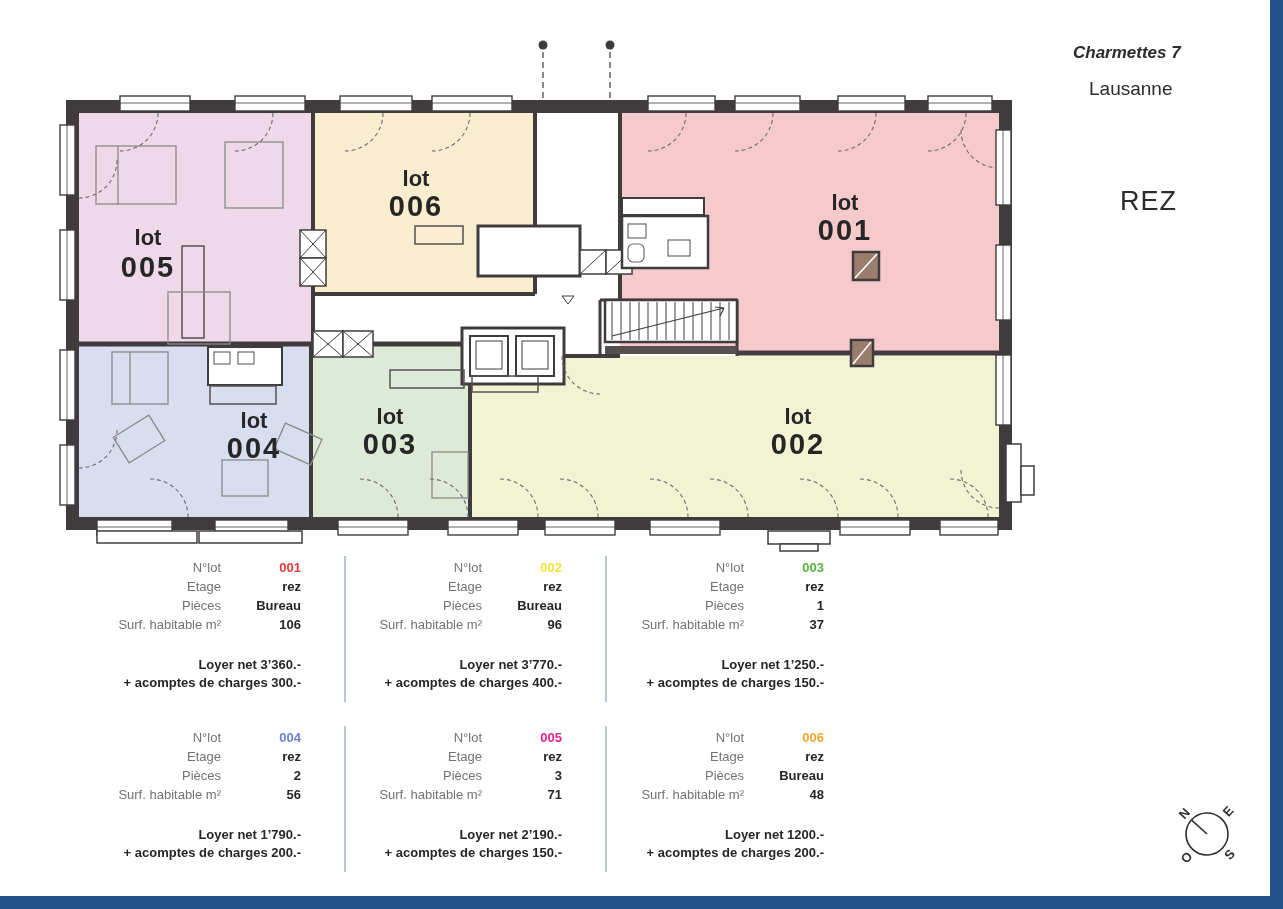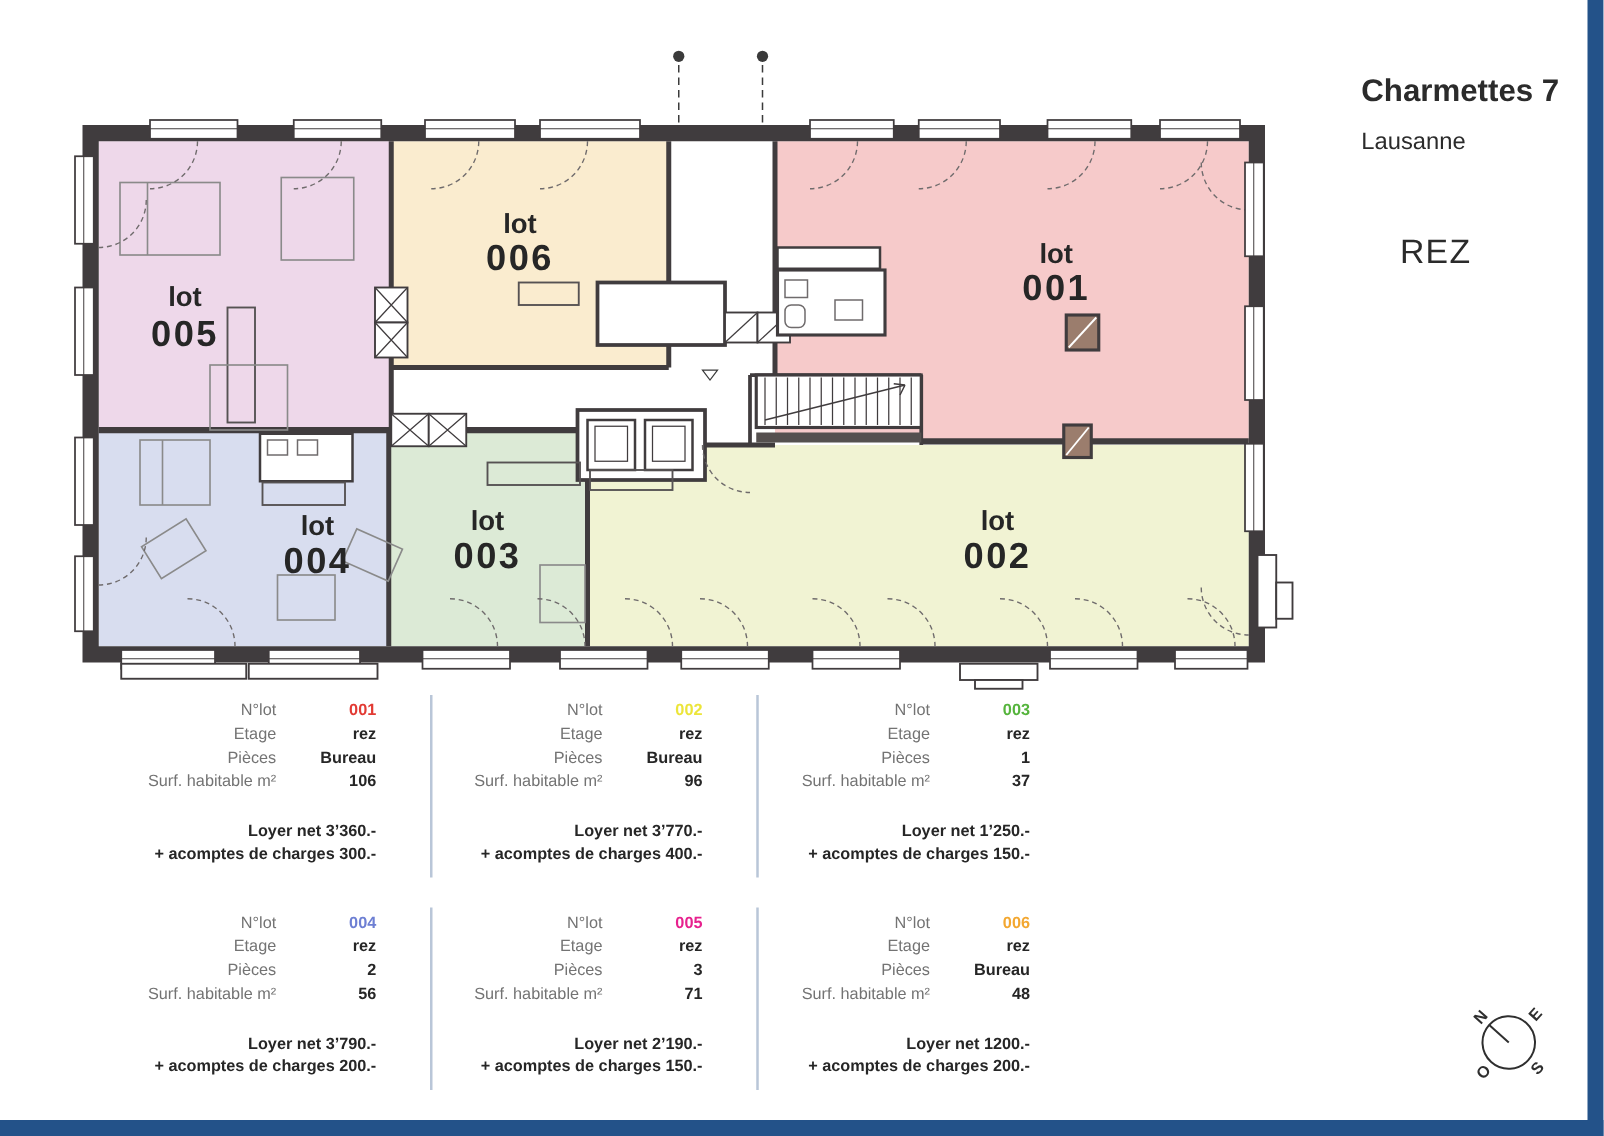--- a/index.html
+++ b/index.html
@@ -1,21 +1,21 @@
 <!DOCTYPE html>
 <html><head>
 <meta charset="utf-8">
 <style>
   html,body{margin:0;padding:0;background:#ffffff;}
   .page{position:relative;width:1283px;height:909px;background:#fff;overflow:hidden;
         font-family:"Liberation Sans",sans-serif;color:#2b2b2b;}
   .frame-right{position:absolute;top:0;right:0;width:13px;height:909px;}
   .frame-bottom{position:absolute;left:0;bottom:0;width:1283px;height:13px;}
   .header{position:absolute;left:1073px;top:44px;line-height:1.1;}
-  .header .title{font-size:25px;font-weight:bold;margin:16px;}
+  .header .title{font-size:17px;font-weight:bold;margin:0;font-style:italic;}
   .header .city{font-size:19px;font-weight:400;margin:16px;}
   .floor-label{position:absolute;left:1120px;top:186px;font-size:27px;letter-spacing:1px;}
   svg text{font-family:"Liberation Sans",sans-serif;}
   .lot-word{font-size:22px;font-weight:bold;fill:#262626;}
   .lot-num{font-size:29px;font-weight:bold;fill:#262626;letter-spacing:2px;}
   .unit-card{position:absolute;width:260px;font-size:13px;}
   .spec-grid{display:grid;grid-template-columns:1fr 80px;row-gap:4px;padding-right:44px;}
   .spec-grid .lbl{text-align:right;color:#737373;}
   .spec-grid .val{text-align:right;font-weight:bold;color:#262626;}
   .rent-block{margin-top:24px;padding-right:44px;text-align:right;font-weight:bold;
@@ -328,21 +328,21 @@
       <span class="lbl">N°lot</span>
       <span class="val" style="color: rgb(109, 127, 211);">004</span>
       <span class="lbl">Etage</span>
       <span class="val">rez</span>
       <span class="lbl">Pièces</span>
       <span class="val">2</span>
       <span class="lbl">Surf. habitable m²</span>
       <span class="val">56</span>
     </div>
     <div class="rent-block">
-      <div>Loyer net 3’790.-</div>
+      <div>Loyer net 1’790.-</div>
       <div>+ acomptes de charges 200.-</div>
     </div>
   </div>
 
   <div class="unit-card" style="left:346px;top:730px;">
     <div class="spec-grid">
       <span class="lbl">N°lot</span>
       <span class="val" style="color: rgb(231, 33, 142);">005</span>
       <span class="lbl">Etage</span>
       <span class="val">rez</span>

